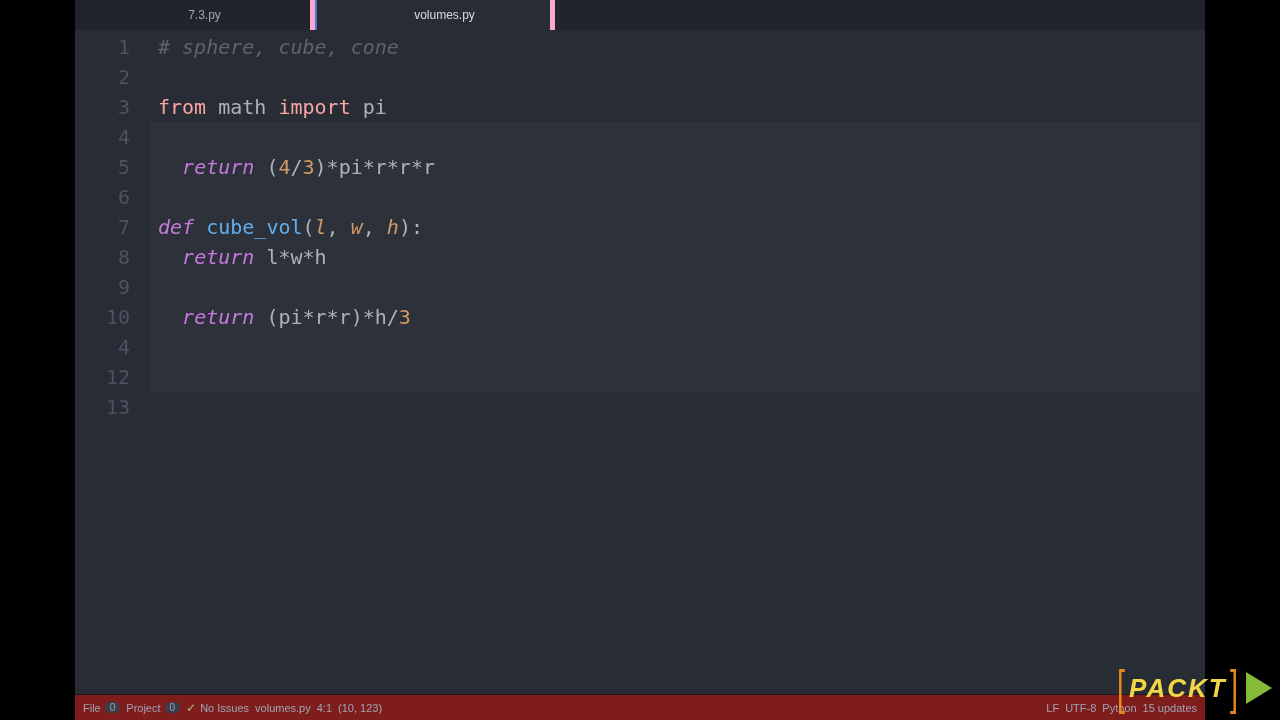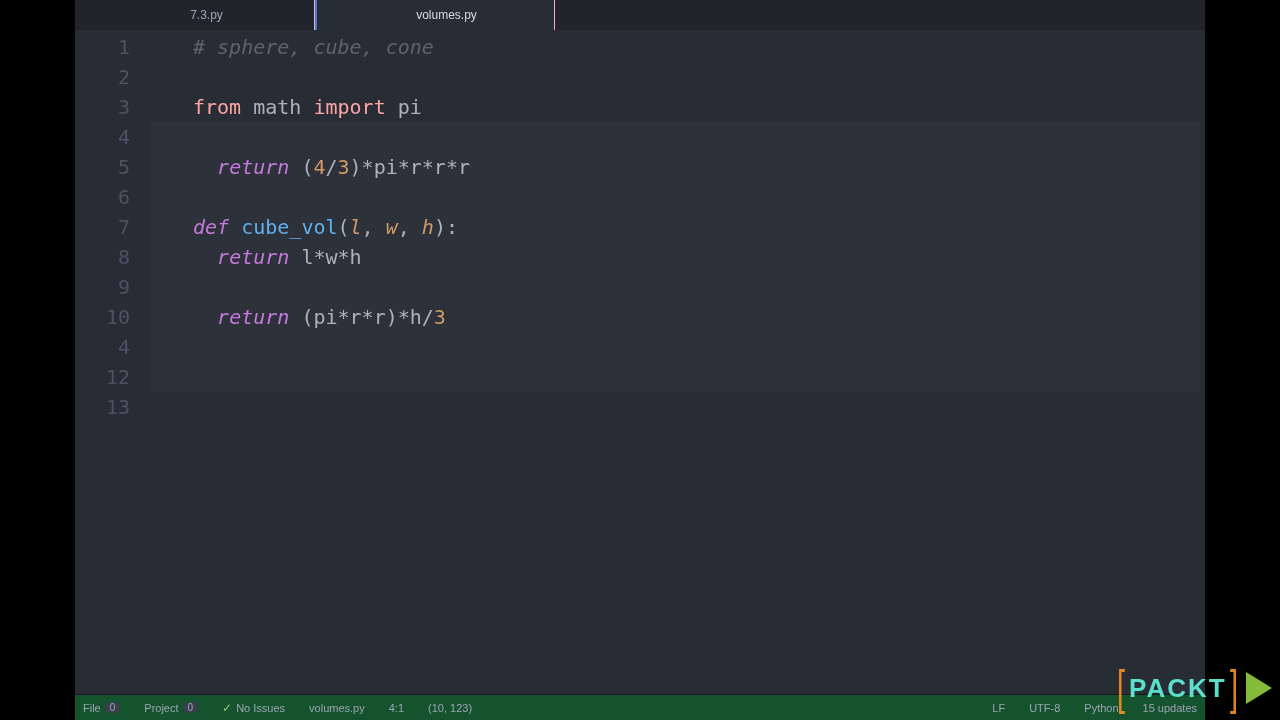--- a/index.html
+++ b/index.html
@@ -31,21 +31,21 @@
     font-size: 12px;
     color: #9da5b4;
   }
   .tab {
     width: 240px;
     display: flex;
     align-items: center;
     justify-content: center;
     cursor: pointer;
     position: relative;
-    border-right: 1px solid #f9a8d4;
+    border-right: 5px solid #f9a8d4;
     padding-left: 24px;
   }
   .tab.active {
     background: #282c34;
     color: #d7dae0;
   }
   .tab.active::before {
     content: "";
     position: absolute;
     left: 0; top: 0;
@@ -83,43 +83,42 @@
     background: #2c313a;
     z-index: 0;
   }
   .code-line {
     height: 30px;
     position: relative;
     z-index: 1;
     white-space: pre;
     color: #abb2bf;
     padding-left: 8px;
-    margin-left: 35px;
   }
   .c-comment { color: #5c6370; font-style: italic; }
   .c-keyword { color: #c678dd; font-style: italic; }
   .c-keyword-nf { color: #fca5a5; }
   .c-func { color: #61afef; }
   .c-param { color: #d19a66; font-style: italic; }
   .c-op { color: #abb2bf; }
   .c-punct { color: #abb2bf; }
   .c-num { color: #d19a66; }
   .c-name { color: #abb2bf; }
 
   
   .status-bar {
     height: 26px;
-    background: #14532d;
+    background: #7f1d1d;
     color: #9da5b4;
     font-family: -apple-system, "Segoe UI", sans-serif;
     font-size: 11px;
     display: flex;
     align-items: center;
     padding: 0 8px;
-    gap: 24px;
+    gap: 6px;
     border-top: 1px solid #181a1f;
   }
   .status-bar .spacer { flex: 1; }
   .status-item { display: flex; align-items: center; gap: 4px; cursor: pointer; }
   .status-item .badge {
     background: #3a3f4b;
     border-radius: 8px;
     padding: 0 5px;
     font-size: 10px;
   }
@@ -139,23 +138,24 @@
     opacity: 0.95;
   }
   .packt-logo .lb, .packt-logo .rb {
     color: #f28c1f;
     font-size: 48px;
     font-weight: 400;
     line-height: 1;
     transform: scaleX(0.6);
   }
   .packt-logo .word {
-    color: #5eead4;
+    color: #fde047;
     font-size: 26px;
     line-height: 1;
+    font-style: italic;
   }
   .packt-logo .play {
     width: 0; height: 0;
     border-top: 16px solid transparent;
     border-bottom: 16px solid transparent;
     border-left: 26px solid #8cc63f;
     margin-left: 4px;
   }
 </style>
 </head>

